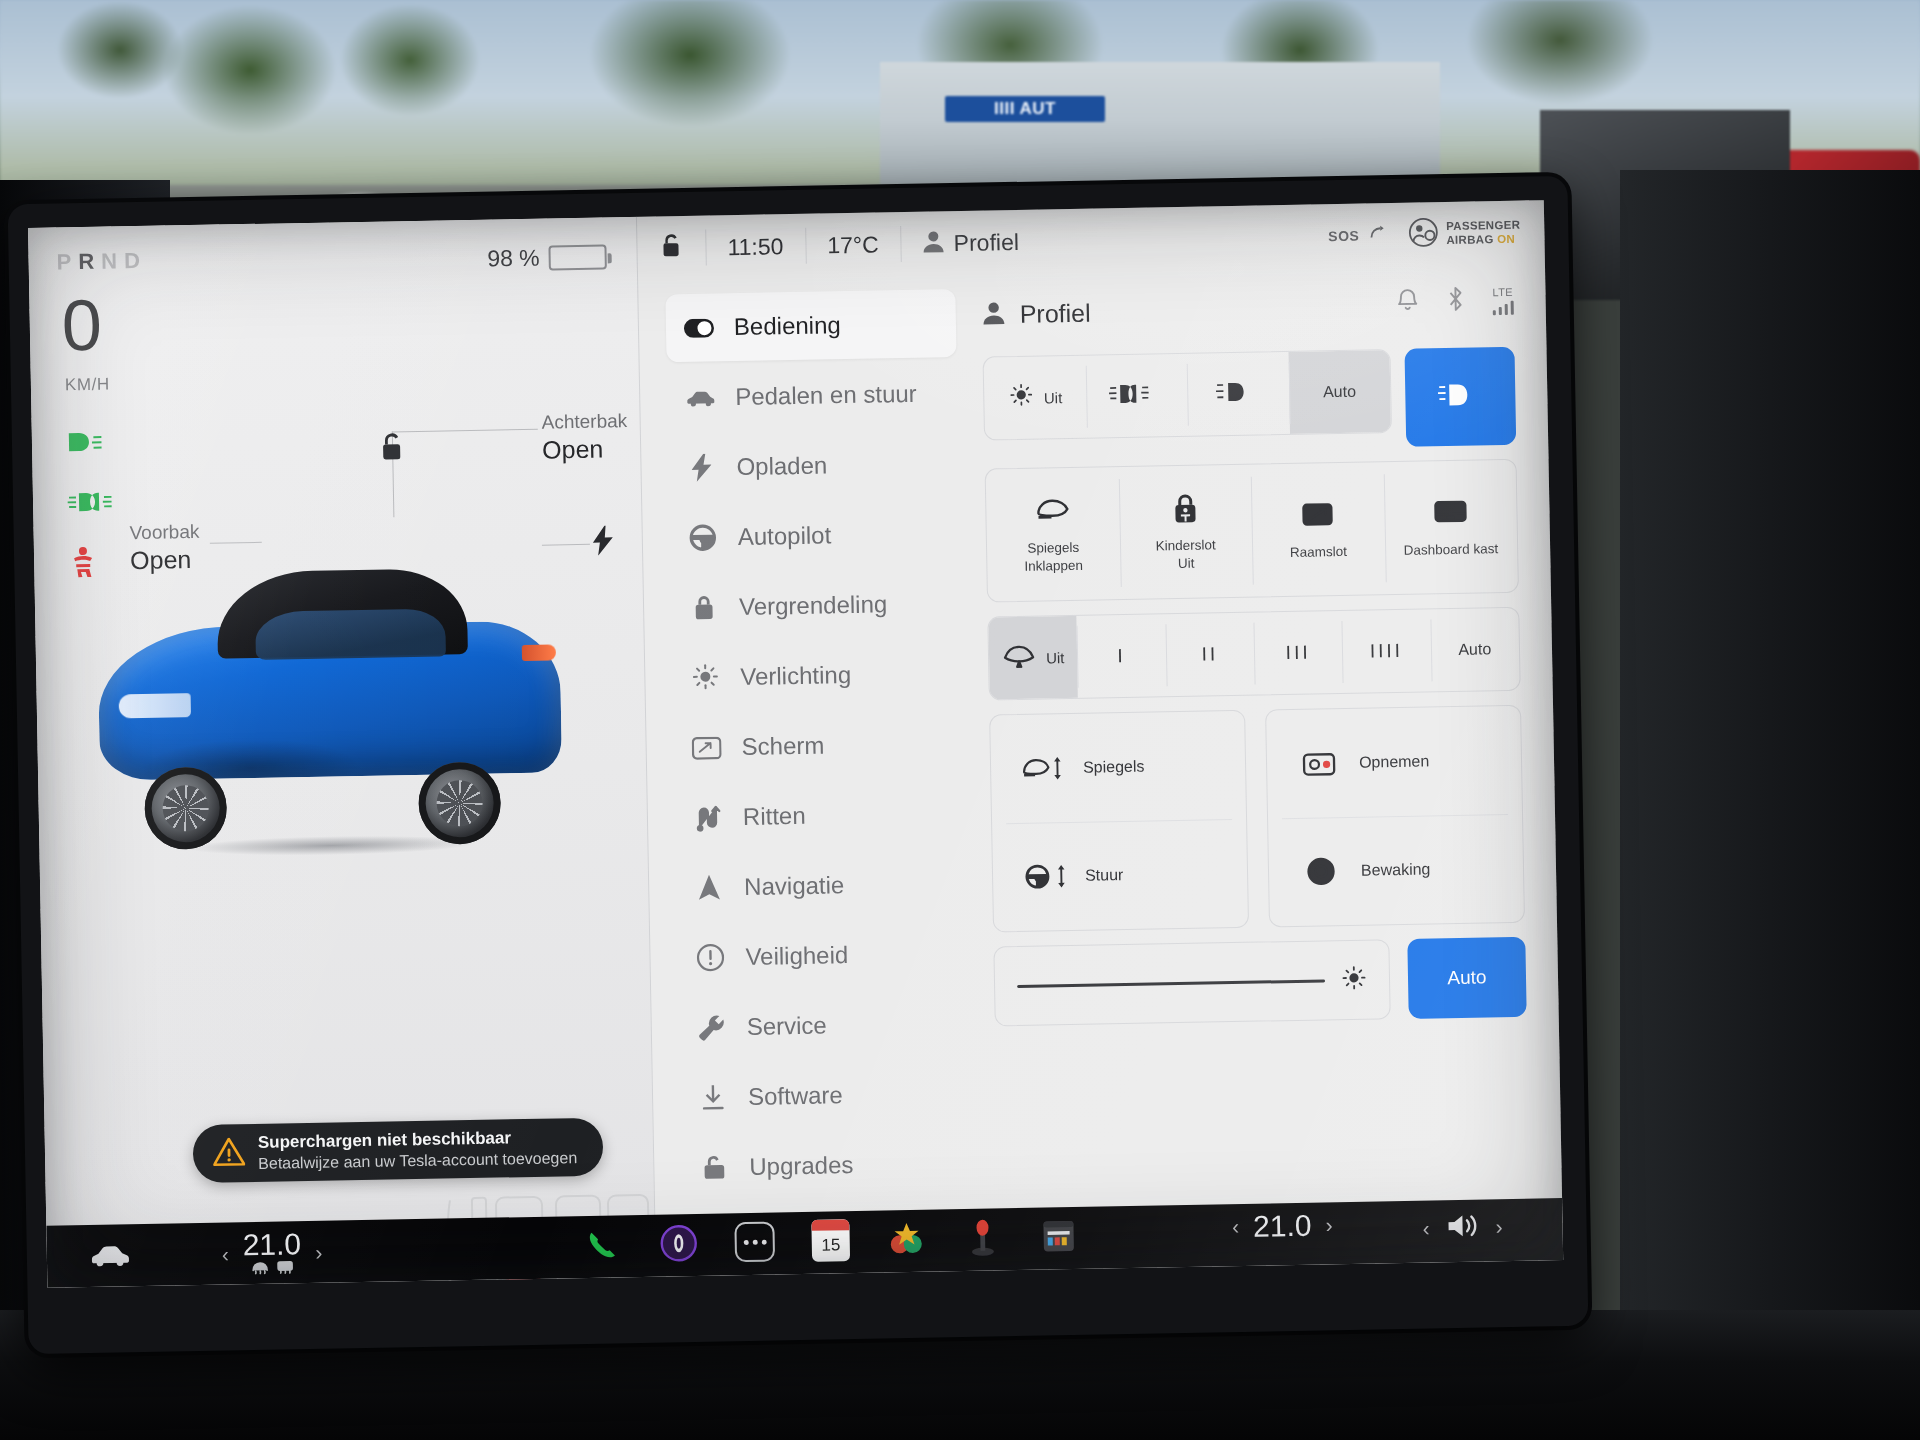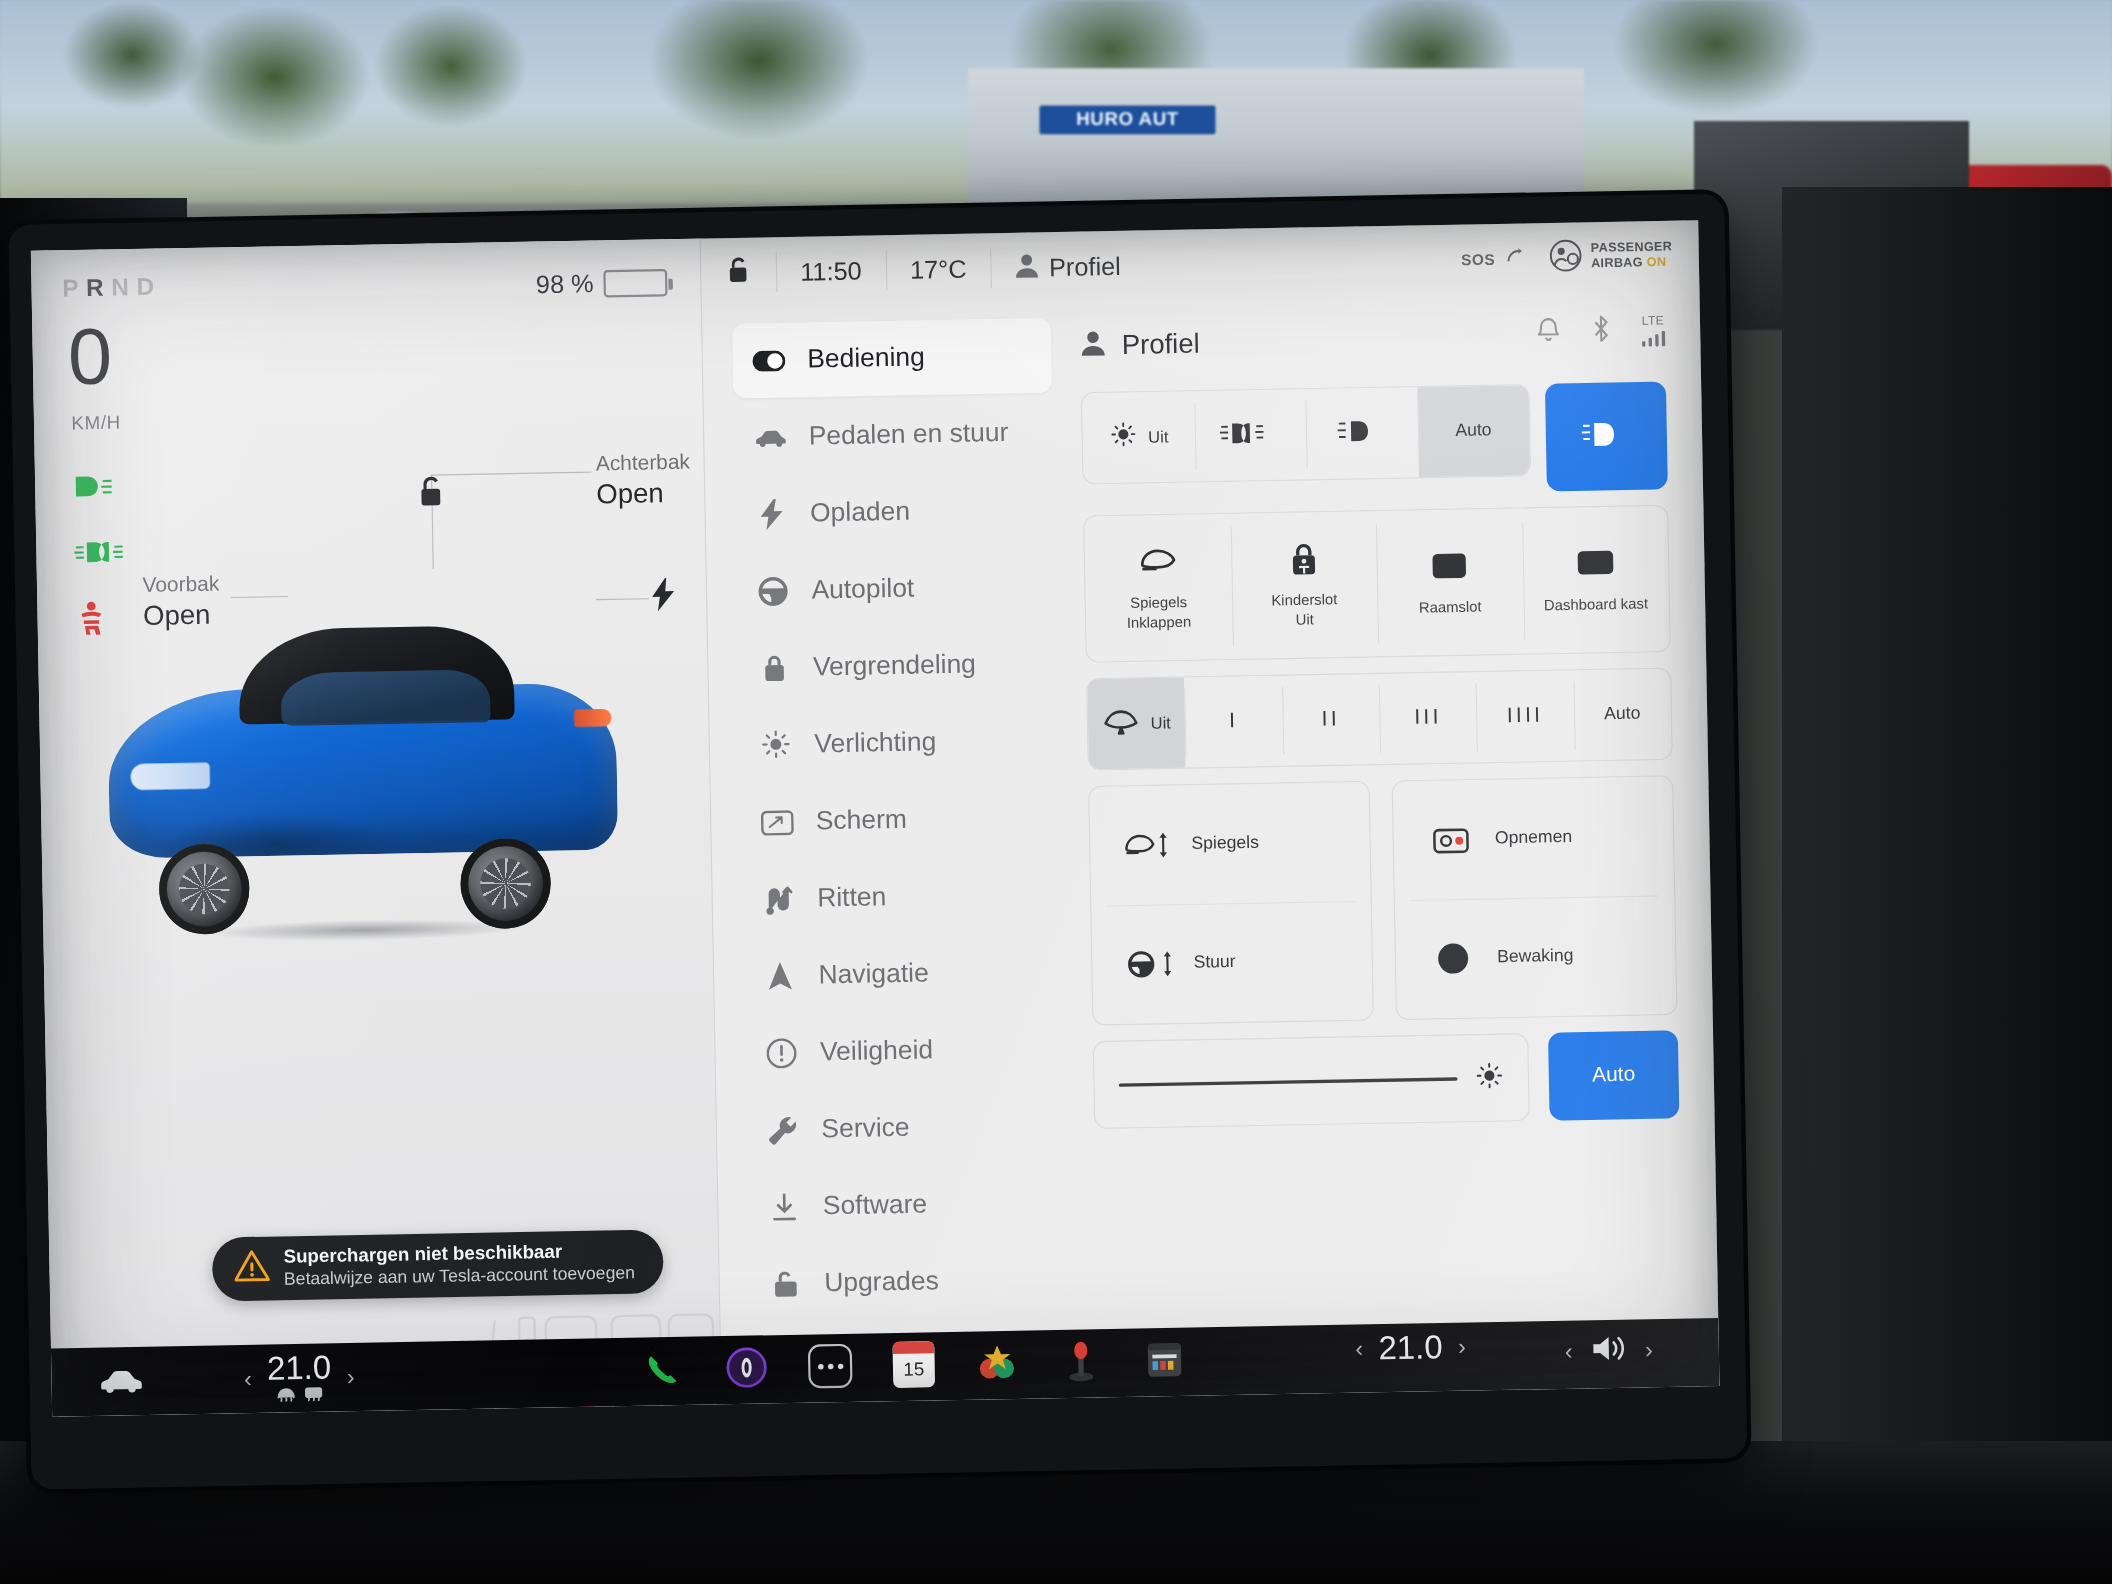--- a/index.html
+++ b/index.html
@@ -387,21 +387,21 @@
 </style>
 </head>
 <body>
 
 <div id="stage">
 
   <div class="photo-bg">
     <div class="sky-trees"></div>
     <div class="building"></div>
     <div class="building-sign">
-      <b>HURO AUT</b>
+      <b>IIII AUT</b>
     </div>
     <div class="road-strip"></div>
     <div class="parked-cars"></div>
     <div class="red-car"></div>
     <div class="car-pillar"></div>
     <div class="dash-left-shadow"></div>
     <div class="dash-right-shadow"></div>
     <div class="dash-foreground"></div>
   </div>
 

